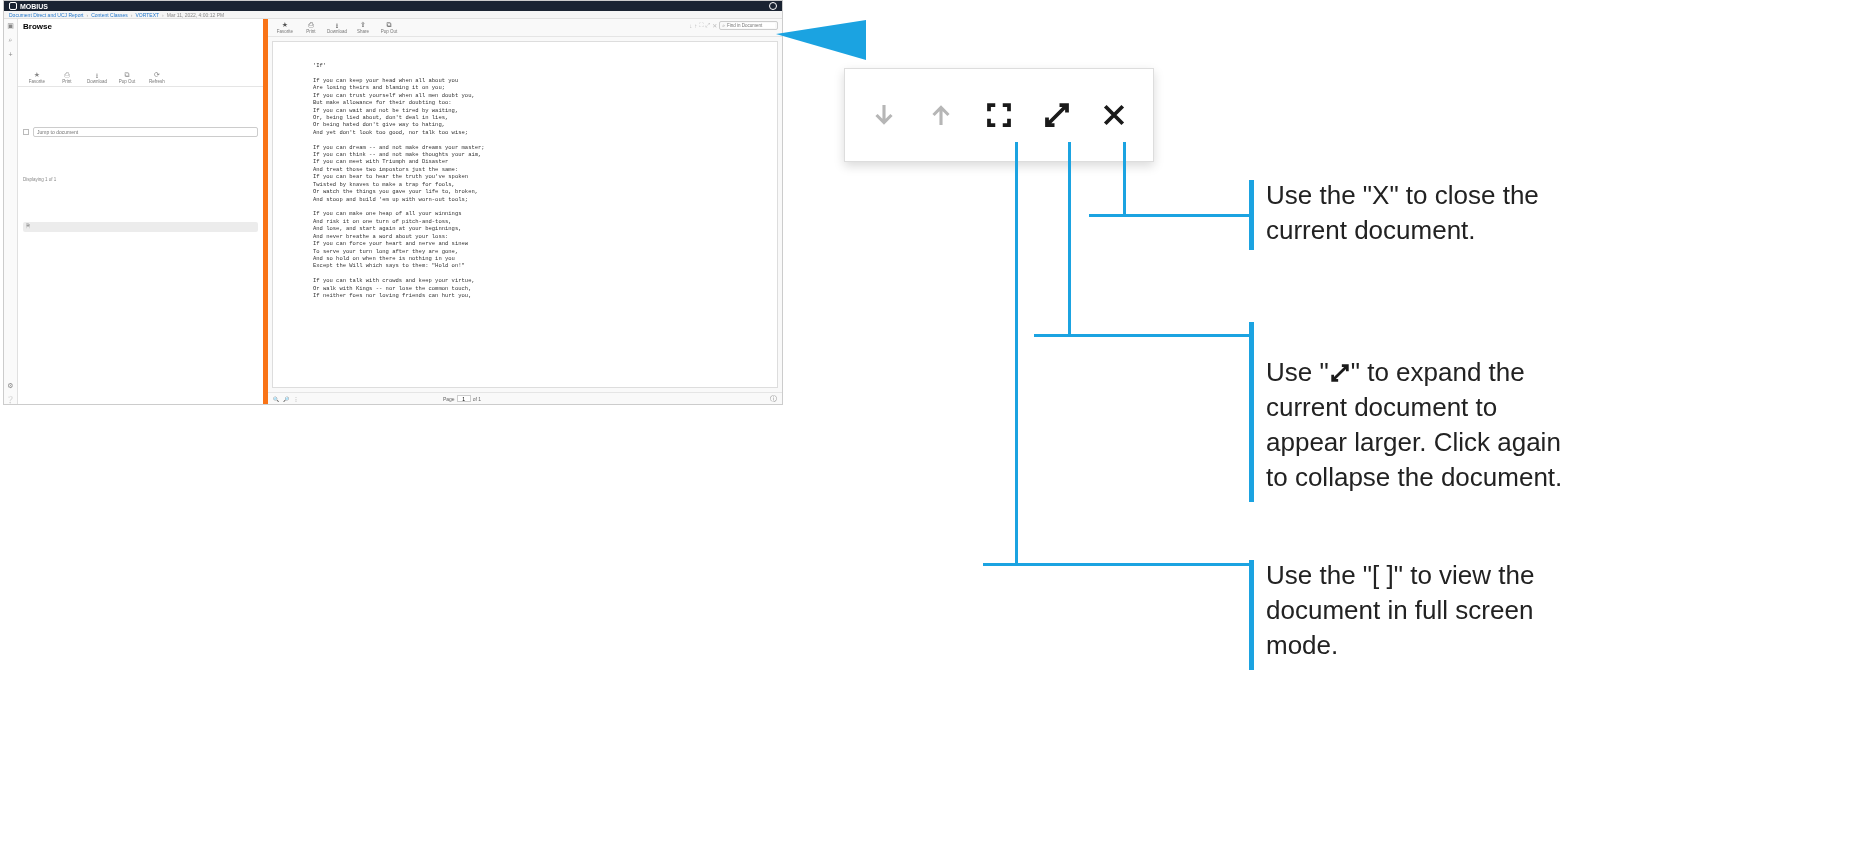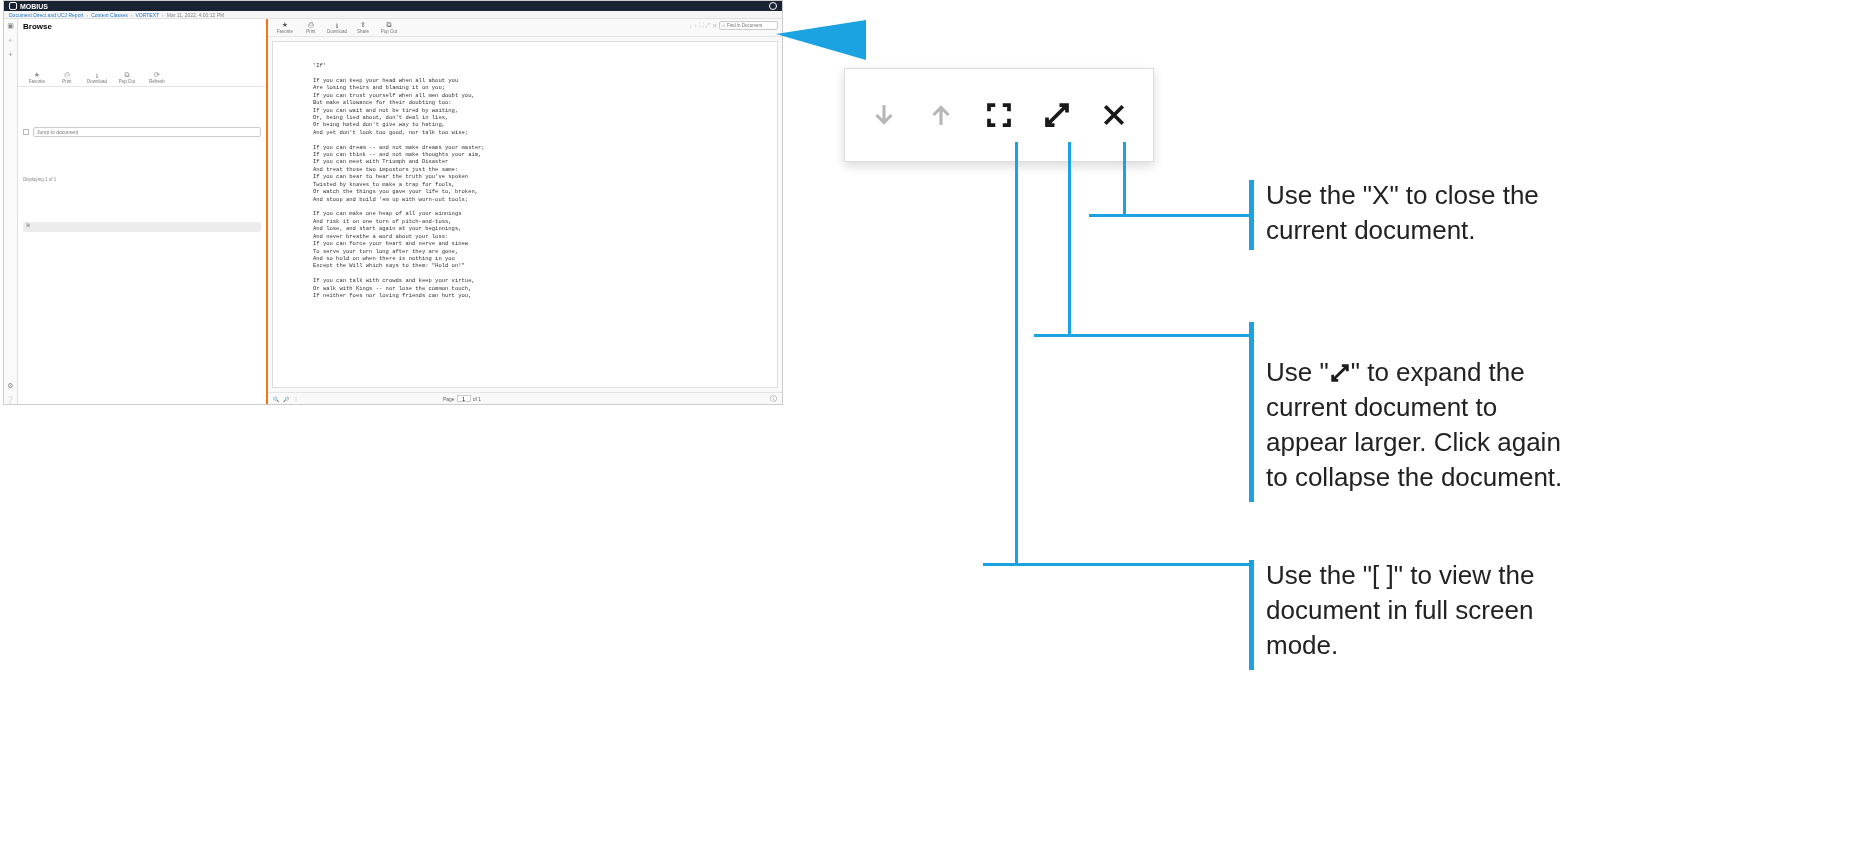--- a/index.html
+++ b/index.html
@@ -17,21 +17,21 @@
   .breadcrumb .crumb { margin-right: 3px; color: #2277cc; }
   .breadcrumb .sep { margin-right: 3px; color: #aaa; }
   .breadcrumb .ts { color: #888; }
 
   .app-body { display: flex; height: calc(100% - 18px); }
 
   .vstrip { width: 14px; background: #fafafa; border-right: 1px solid #e0e0e0; display: flex; flex-direction: column; align-items: center; padding-top: 3px; gap: 6px; }
   .vstrip .vicon { width: 8px; height: 8px; display: flex; align-items: center; justify-content: center; color: #888; font-size: 7px; cursor: pointer; }
   .vstrip .spacer { flex: 1; }
 
-  .browse-panel { width: 250px; border-right: 2px solid #f97316; display: flex; flex-direction: column; gap: 37px; }
+  .browse-panel { width: 250px; border-right: 5px solid #f97316; display: flex; flex-direction: column; gap: 37px; }
   .browse-title { font-size: 8px; font-weight: bold; padding: 3px 5px; }
   .browse-toolbar { display: flex; gap: 0; padding: 0 4px 2px; border-bottom: 1px solid #e5e5e5; }
   .btool { display: flex; flex-direction: column; align-items: center; width: 30px; font-size: 4.5px; color: #777; cursor: pointer; }
   .btool .bi { font-size: 7px; color: #888; height: 8px; }
   .jump-row { display: flex; align-items: center; gap: 4px; padding: 3px 5px; }
   .jump-input { flex: 1; border: 1px solid #ccc; border-radius: 2px; height: 10px; font-size: 5px; padding: 0 3px; }
   .disp { font-size: 4.5px; color: #888; padding: 0 5px 2px; }
   .doc-list { padding: 1px 5px; }
   .doc-item { background: #ececec; height: 10px; display: flex; align-items: center; font-size: 5px; color: #555; border-radius: 2px; padding: 0 3px; }
 

